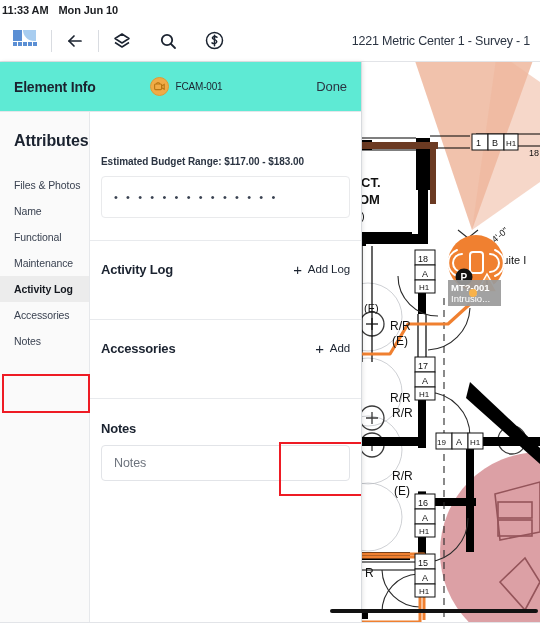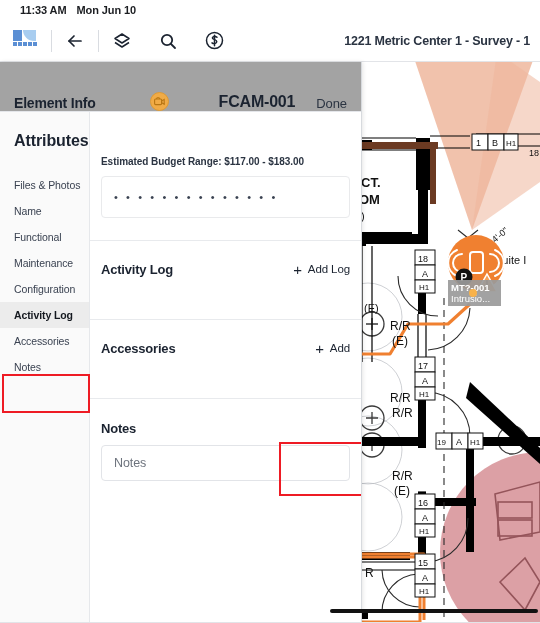--- a/index.html
+++ b/index.html
@@ -13,21 +13,21 @@
     position: relative;
     width: 540px; height: 623px;
     background: #ffffff;
   }
 
   
   .statusbar {
     position: absolute; top: 0; left: 0;
     width: 540px; height: 20px;
     display: flex; align-items: center;
-    padding-left: 20px;
+    padding-left: 2px;
     gap: 10px;
     background: #ffffff;
   }
   .statusbar .time {
     font-size: 11px; font-weight: bold; color: #1b1d21; letter-spacing: -0.1px;
   }
   .statusbar .date {
     font-size: 11px; font-weight: bold; color: #1b1d21; letter-spacing: -0.1px;
   }
 
@@ -61,21 +61,21 @@
   }
   .tb-btn {
     width: 46px; height: 42px;
     display: flex; align-items: center; justify-content: center;
     color: #1b2330;
   }
   .tb-btn svg { display: block; }
   .doc-title {
     position: absolute; right: 10px; top: 0; height: 42px;
     display: flex; align-items: center;
-    font-size: 12.5px; font-weight: bold; color: #2b3442; letter-spacing: -0.2px;
+    font-size: 12.5px; font-weight: normal; color: #2b3442; letter-spacing: -0.2px;
   }
 
   
   .planview {
     position: absolute;
     top: 62px; left: 0;
     width: 540px; height: 561px;
     background: #ffffff;
     overflow: hidden;
   }
@@ -87,41 +87,41 @@
     top: 62px; left: 0;
     width: 362px; height: 561px;
     background: #ffffff;
     border-right: 1px solid #d7dade;
     box-shadow: 1px 0 4px rgba(0,0,0,0.10);
     display: flex; flex-direction: column;
     overflow: hidden;
   }
   .panel-header {
     height: 50px; flex: 0 0 50px;
-    display: flex; align-items: flex-end;
+    display: flex; align-items: center;
     padding: 0 14px;
     border-bottom: 1px solid #e4e6ea;
-    background: #a3a3a3;
+    background: #5eead4;
   }
   .panel-title {
     font-size: 14px; font-weight: bold; color: #1b2330; letter-spacing: -0.2px;
   }
   .elem-id-wrap {
     display: flex; align-items: center; gap: 7px;
     margin-left: 54px;
   }
   .elem-badge {
     width: 19px; height: 19px; border-radius: 50%;
     background: #f0ab46;
     border: 1.5px solid #e09a32;
     display: flex; align-items: center; justify-content: center;
   }
   .elem-badge svg { display: block; }
   .elem-id {
-    font-size: 16px; font-weight: bold; color: #1b2330; letter-spacing: -0.2px; margin-left: 43px;
+    font-size: 10px; font-weight: normal; color: #1b2330; letter-spacing: -0.2px;
   }
   .done-btn {
     margin-left: auto;
     font-size: 13px; color: #2b3442; letter-spacing: -0.1px;
   }
 
   .panel-body {
     flex: 1 1 auto;
     display: flex;
     overflow: hidden;
@@ -515,21 +515,20 @@
 
     <div class="panel-body">
 
       <div class="nav">
         <div class="nav-head">Attributes</div>
         <div class="nav-spacer"></div>
         <div class="nav-item">Files &amp; Photos</div>
         <div class="nav-item">Name</div>
         <div class="nav-item">Functional</div>
         <div class="nav-item">Maintenance</div>
-        <div class="nav-item">Configuration</div>
         <div class="nav-item active">Activity Log</div>
         <div class="nav-item">Accessories</div>
         <div class="nav-item">Notes</div>
         <div class="highlight-box" id="hl-accessories-nav"></div>
       </div>
 
       <div class="content">
 
 
         <div class="budget-line">Estimated Budget Range: $117.00 - $183.00</div>

